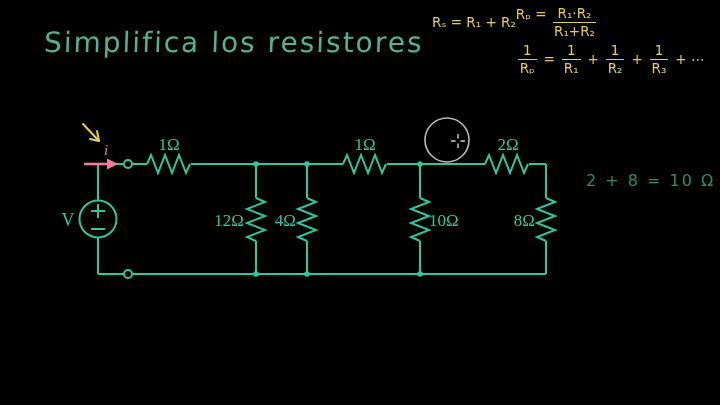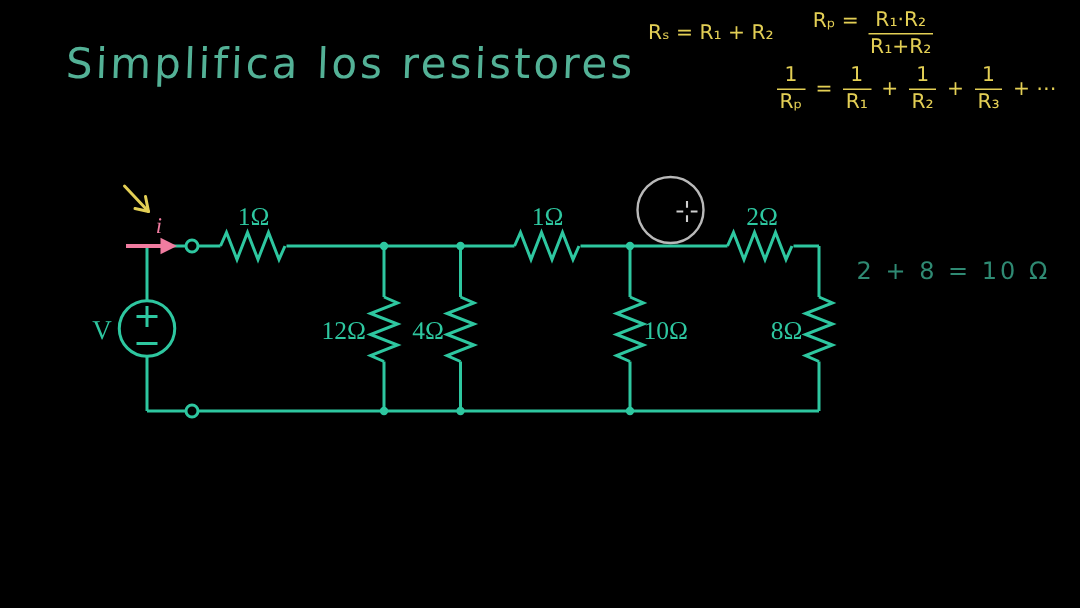--- a/index.html
+++ b/index.html
@@ -14,29 +14,29 @@
     font-family:"DejaVu Sans",sans-serif;
     transform:skewX(-2deg);
     white-space:nowrap;
   }
   
   .formulas{
     position:absolute;left:432px;top:6px;width:288px;
     color:#e3cf55;font-size:13.5px;
     font-family:"DejaVu Sans",sans-serif;
   }
-  .f-line1{display:flex;align-items:center;gap:26px;}
+  .f-line1{display:flex;align-items:center;}
   .f-line2{display:flex;align-items:center;gap:7px;margin-left:86px;margin-top:4px;}
   .frac{display:inline-block;text-align:center;vertical-align:middle;line-height:1.1;}
   .frac .num{display:block;border-bottom:1.5px solid #e3cf55;padding:0 5px 1px 5px;}
   .frac .den{display:block;padding-top:1px;}
   .p-formula{display:flex;align-items:flex-start;gap:6px;}
   
   .note{
-    position:absolute;left:571px;top:171px;
+    position:absolute;left:586px;top:171px;
     color:#2f8a73;font-size:16px;letter-spacing:2px;
     font-family:"DejaVu Sans",sans-serif;white-space:nowrap;
   }
   svg{position:absolute;left:0;top:0;}
   .rlabel{
     font-family:"Liberation Serif","DejaVu Serif",serif;
     font-size:17px;fill:#2ec7a0;
   }
   .ilabel{
     font-family:"Liberation Serif","DejaVu Serif",serif;

